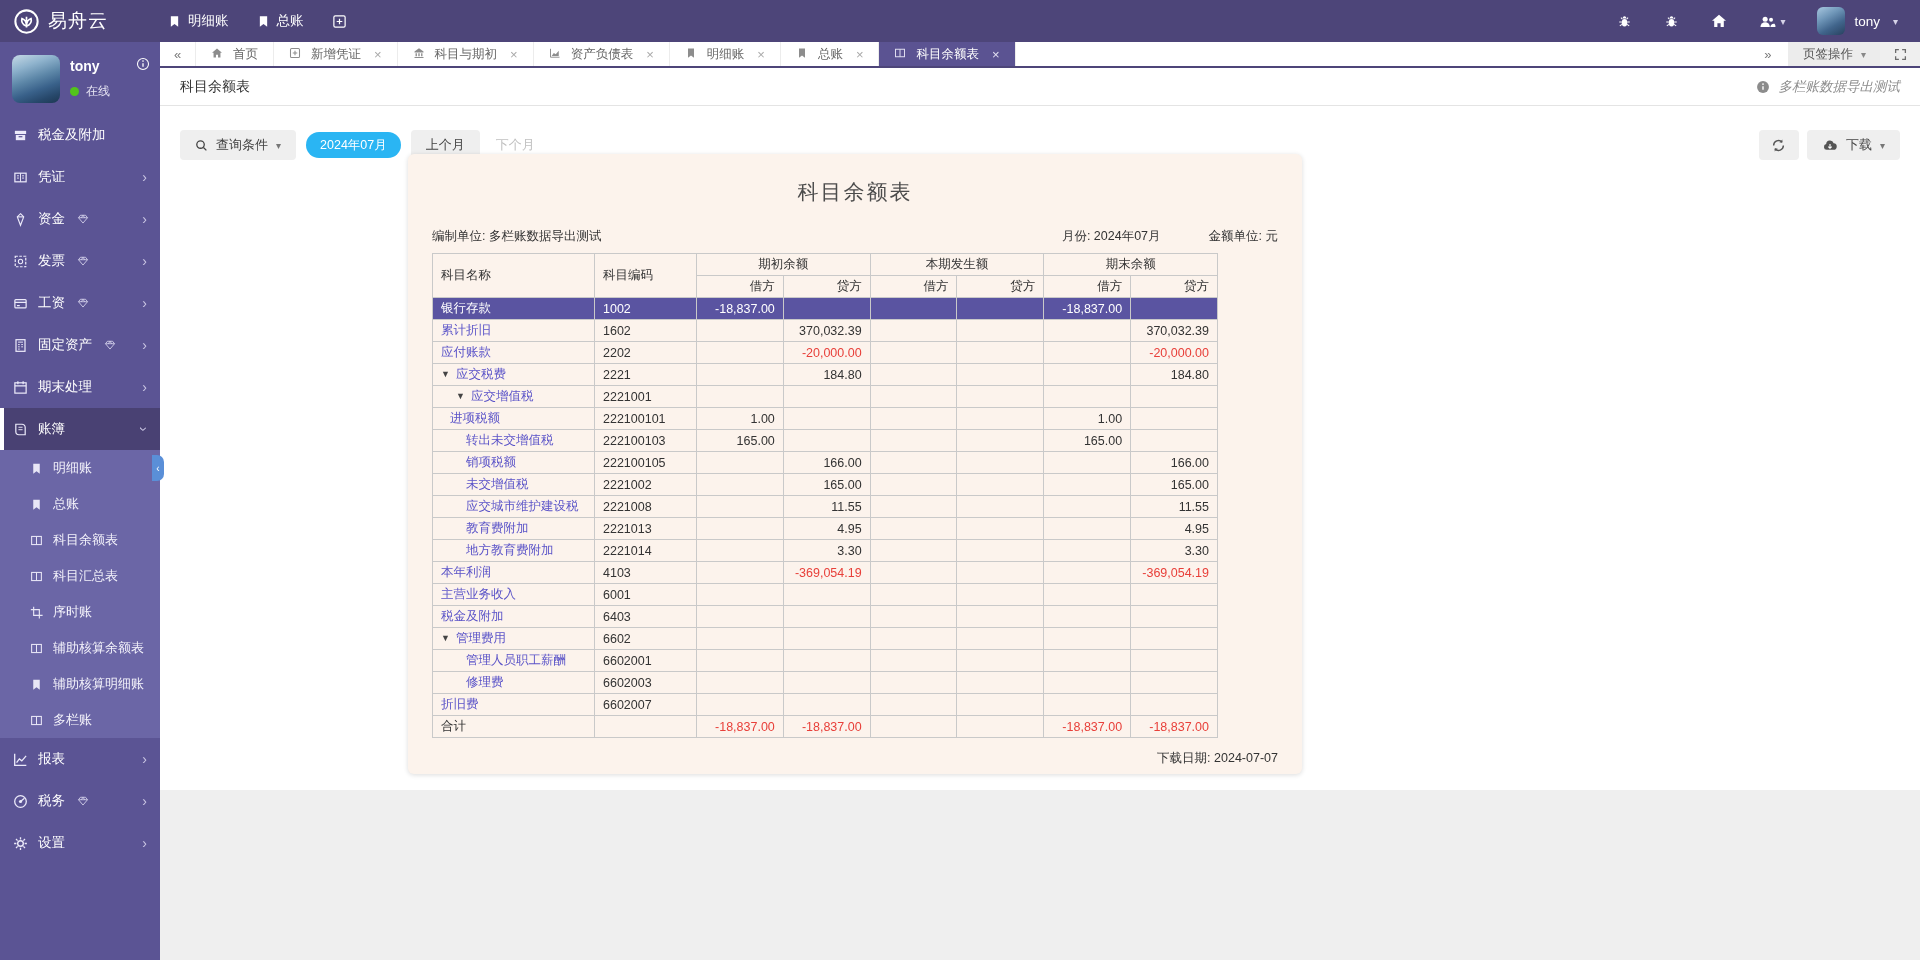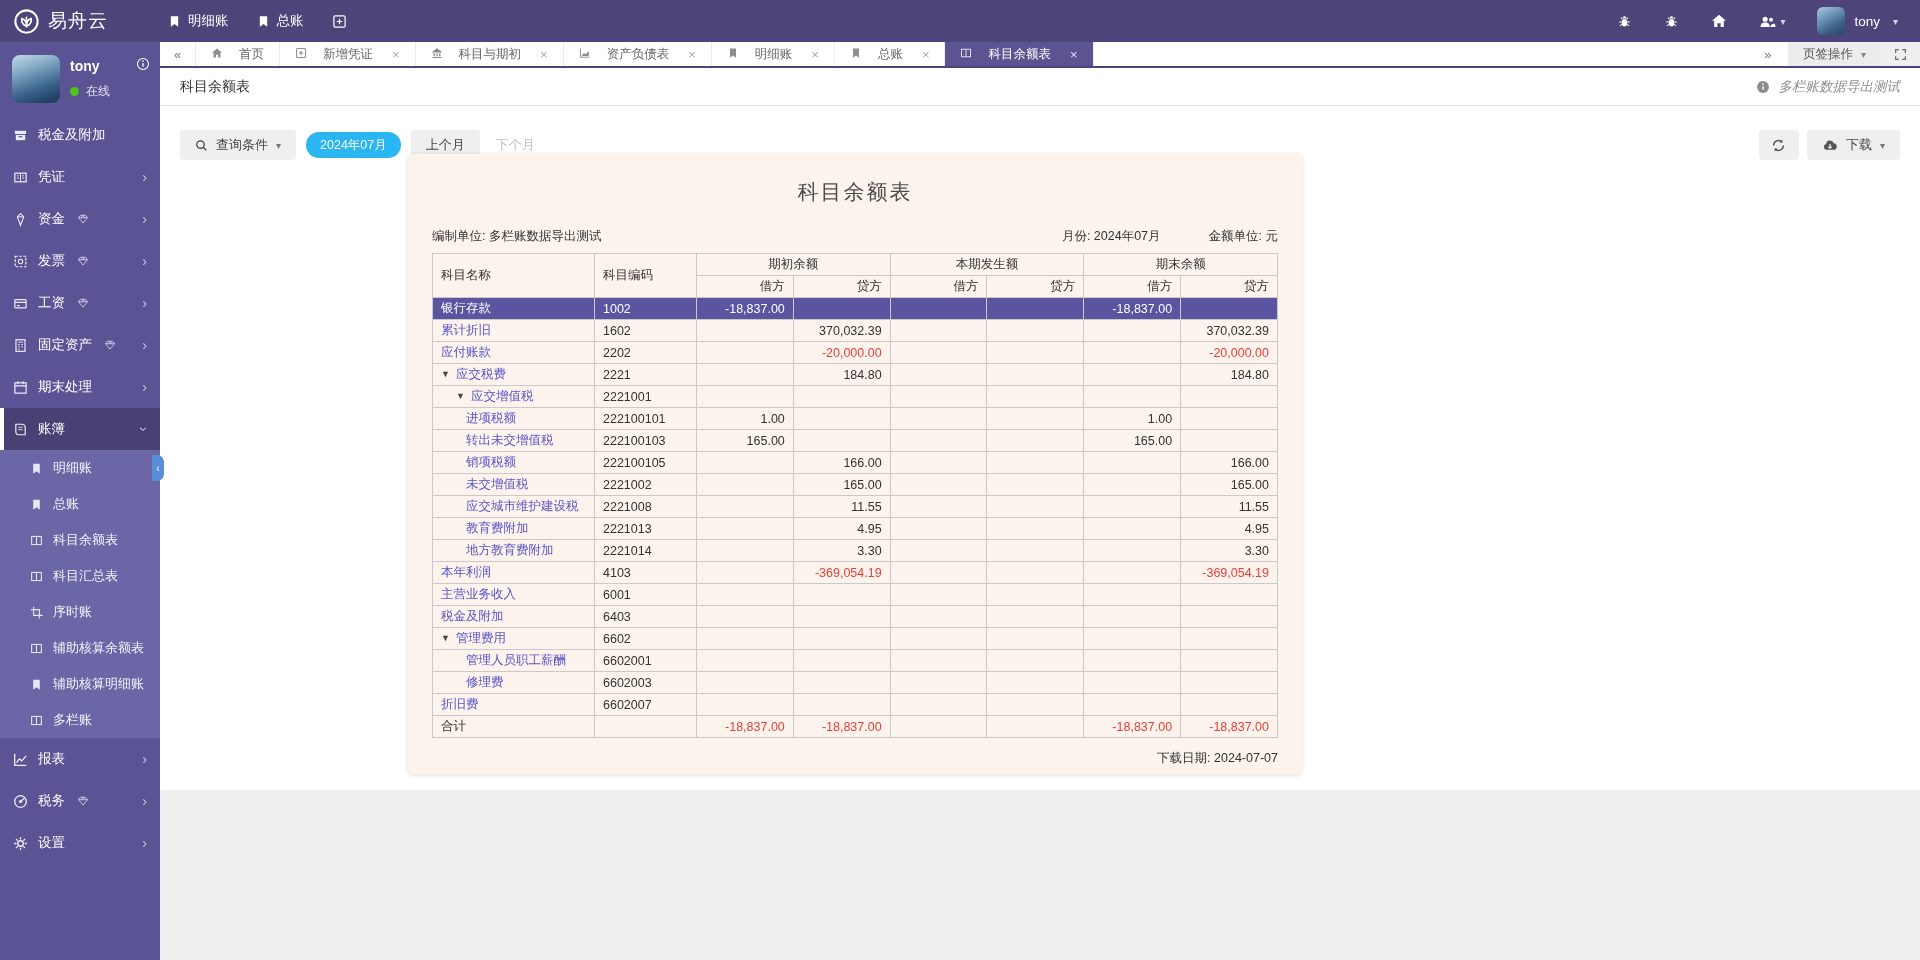--- a/index.html
+++ b/index.html
@@ -14,21 +14,21 @@
   .top-nav-item { display:flex; align-items:center; gap:7px; cursor:pointer; }
   .top-right { margin-left:auto; display:flex; align-items:center; gap:32px; padding-right:22px; }
   .top-right .caret { font-size:10px; margin-left:4px; color:#d6d3e8; }
   .avatar-sm { width:28px; height:28px; border-radius:6px; background:linear-gradient(150deg,#a9c8e0 0%,#6f96b8 35%,#41658c 65%,#28415f 100%); }
   .tb-user { display:flex; align-items:center; gap:9px; font-size:13.5px; cursor:pointer; }
 
   
   .tabbar { position:absolute; left:160px; top:42px; width:1760px; height:26px; background:#fff; border-bottom:2px solid #4d4579; display:flex; align-items:stretch; z-index:25; }
   .tab-scroll { width:36px; display:flex; align-items:center; justify-content:center; color:#7a7a7a; font-size:13px; border-right:1px solid #ececec; cursor:pointer; background:#fff; }
   .tabs { display:flex; align-items:stretch; }
-  .tab { display:flex; align-items:center; gap:16px; padding:0 15px; font-size:12.5px; color:#666; border-right:1px solid #ececec; cursor:pointer; background:#fff; white-space:nowrap; }
+  .tab { display:flex; align-items:center; gap:10px; padding:0 15px; font-size:12.5px; color:#666; border-right:1px solid #ececec; cursor:pointer; background:#fff; white-space:nowrap; }
   .tab .t-icon { color:#8d8d8d; }
   .tab .t-close { color:#a9a9a9; font-size:13px; margin-left:3px; line-height:1; }
   .tab.active { background:#5b5392; color:#fff; }
   .tab.active .t-icon, .tab.active .t-close { color:#e2e0f2; }
   .tab-right { margin-left:auto; display:flex; align-items:stretch; }
   .tab-right .sep { width:1px; background:#ececec; }
   .more-btn { width:40px; display:flex; align-items:center; justify-content:center; color:#7a7a7a; font-size:13px; cursor:pointer; background:#fff; }
   .ops-btn { background:#ececec; display:flex; align-items:center; gap:8px; padding:0 14px; color:#555; font-size:12.5px; cursor:pointer; }
   .ops-btn .caret { font-size:10px; color:#888; }
   .expand-btn { width:40px; display:flex; align-items:center; justify-content:center; color:#6d6d6d; background:#efefef; cursor:pointer; }
@@ -67,21 +67,21 @@
   .btn.icon-only { width:40px; padding:0; justify-content:center; }
   .pill { height:26px; border-radius:13px; background:#2ab5f3; color:#fff; display:inline-flex; align-items:center; padding:0 14px; font-size:12.5px; cursor:pointer; }
   .link-disabled { color:#c0c0c0; font-size:13px; padding:0 6px; }
   .toolbar-right { margin-left:auto; display:flex; gap:8px; }
 
   
   .card { position:absolute; left:248px; top:86px; width:894px; height:620px; background:#fcf3ec; border-radius:6px; box-shadow:0 1px 5px rgba(0,0,0,.14); padding:16px 24px; }
   .report-title { text-align:center; font-size:21px; color:#4c4c4c; margin-top:8px; letter-spacing:2px; }
   .report-meta { display:flex; margin-top:22px; font-size:12.5px; color:#333; }
   .meta-right { margin-left:auto; display:flex; gap:48px; }
-  table.report { width:846px; border-collapse:collapse; margin-top:8px; font-size:12.5px; color:#333; table-layout:fixed; }
+  table.report { width:786px; border-collapse:collapse; margin-top:8px; font-size:12.5px; color:#333; table-layout:fixed; }
   .report th, .report td { border:1px solid #c9c9c9; height:22px; padding:0 8px; overflow:hidden; white-space:nowrap; }
   .report th { font-weight:normal; }
   th.h-name { text-align:left; width:162px; }
   th.h-code { text-align:left; width:102px; }
   th.h-group { text-align:center; }
   th.h-amt { text-align:right; width:97px; }
   td.num { text-align:right; }
   td.name { padding-left:8px; }
   .acct { color:#5b54c8; cursor:pointer; }
   .neg { color:#e8403a; }
@@ -611,21 +611,21 @@
             <td class="name" style="padding-left:23px"><span class="tri">▼</span><span class="acct">应交增值税</span></td>
             <td>2221001</td>
             <td class="num"></td>
             <td class="num"></td>
             <td class="num"></td>
             <td class="num"></td>
             <td class="num"></td>
             <td class="num"></td>
           </tr>
           <tr class="">
-            <td class="name" style="padding-left:33px"><span class="acct">进项税额</span></td>
+            <td class="name" style="padding-left:17px"><span class="acct">进项税额</span></td>
             <td>222100101</td>
             <td class="num">1.00</td>
             <td class="num"></td>
             <td class="num"></td>
             <td class="num"></td>
             <td class="num">1.00</td>
             <td class="num"></td>
           </tr>
           <tr class="">
             <td class="name" style="padding-left:33px"><span class="acct">转出未交增值税</span></td>

